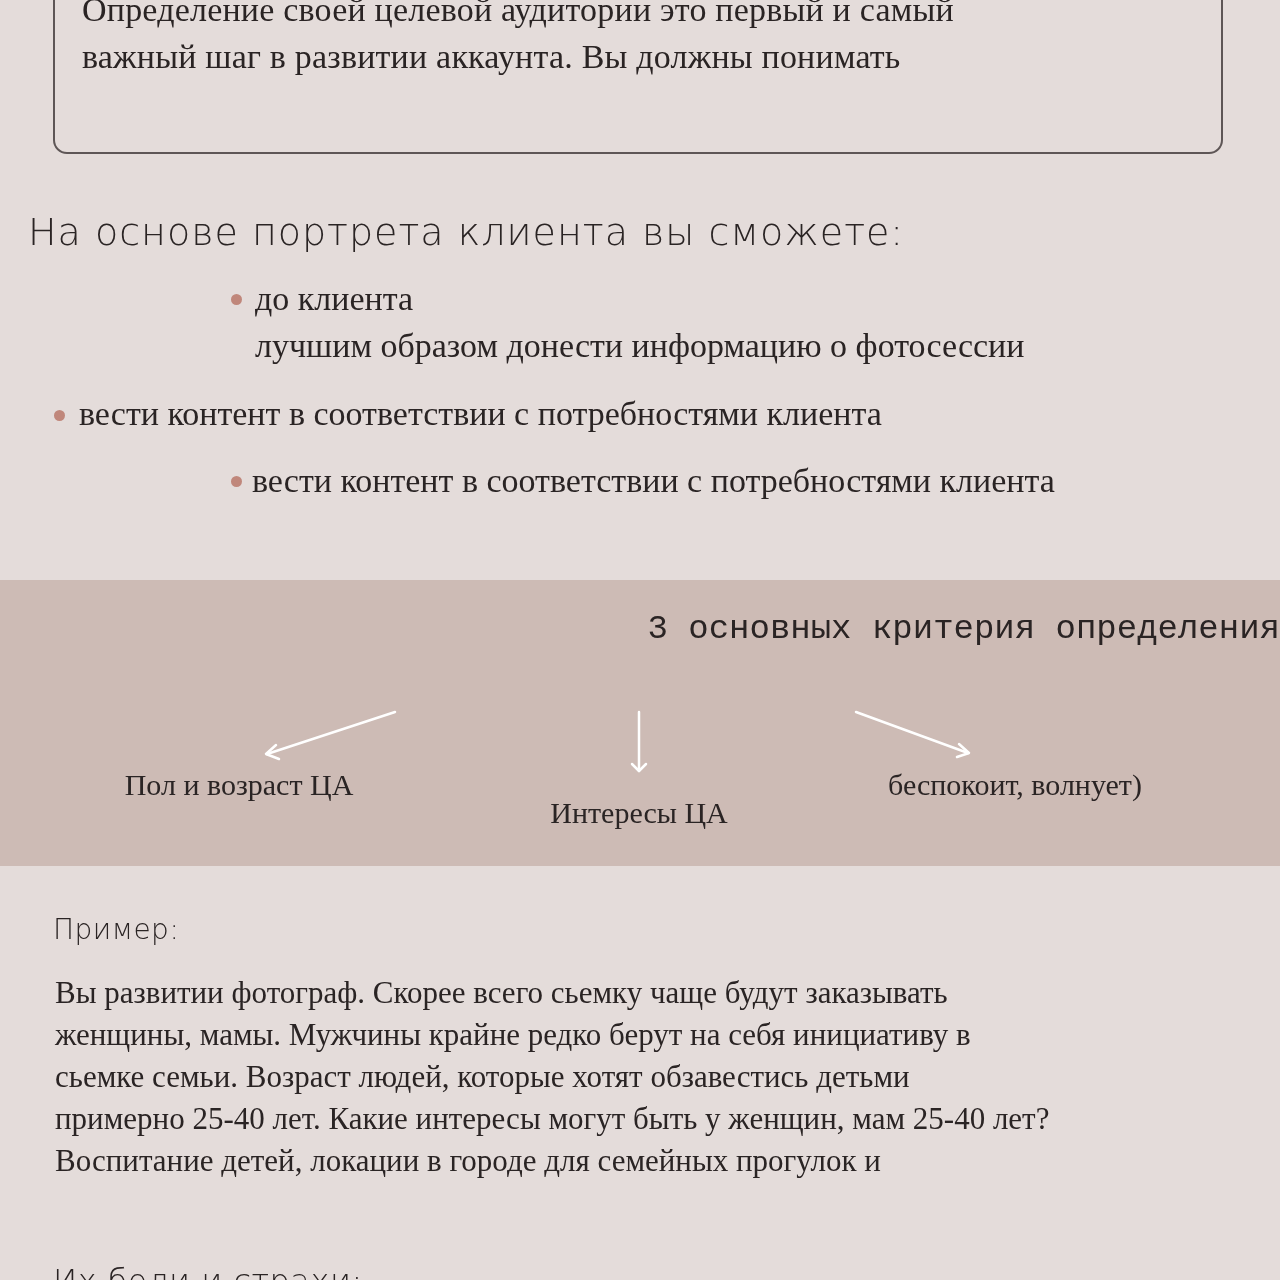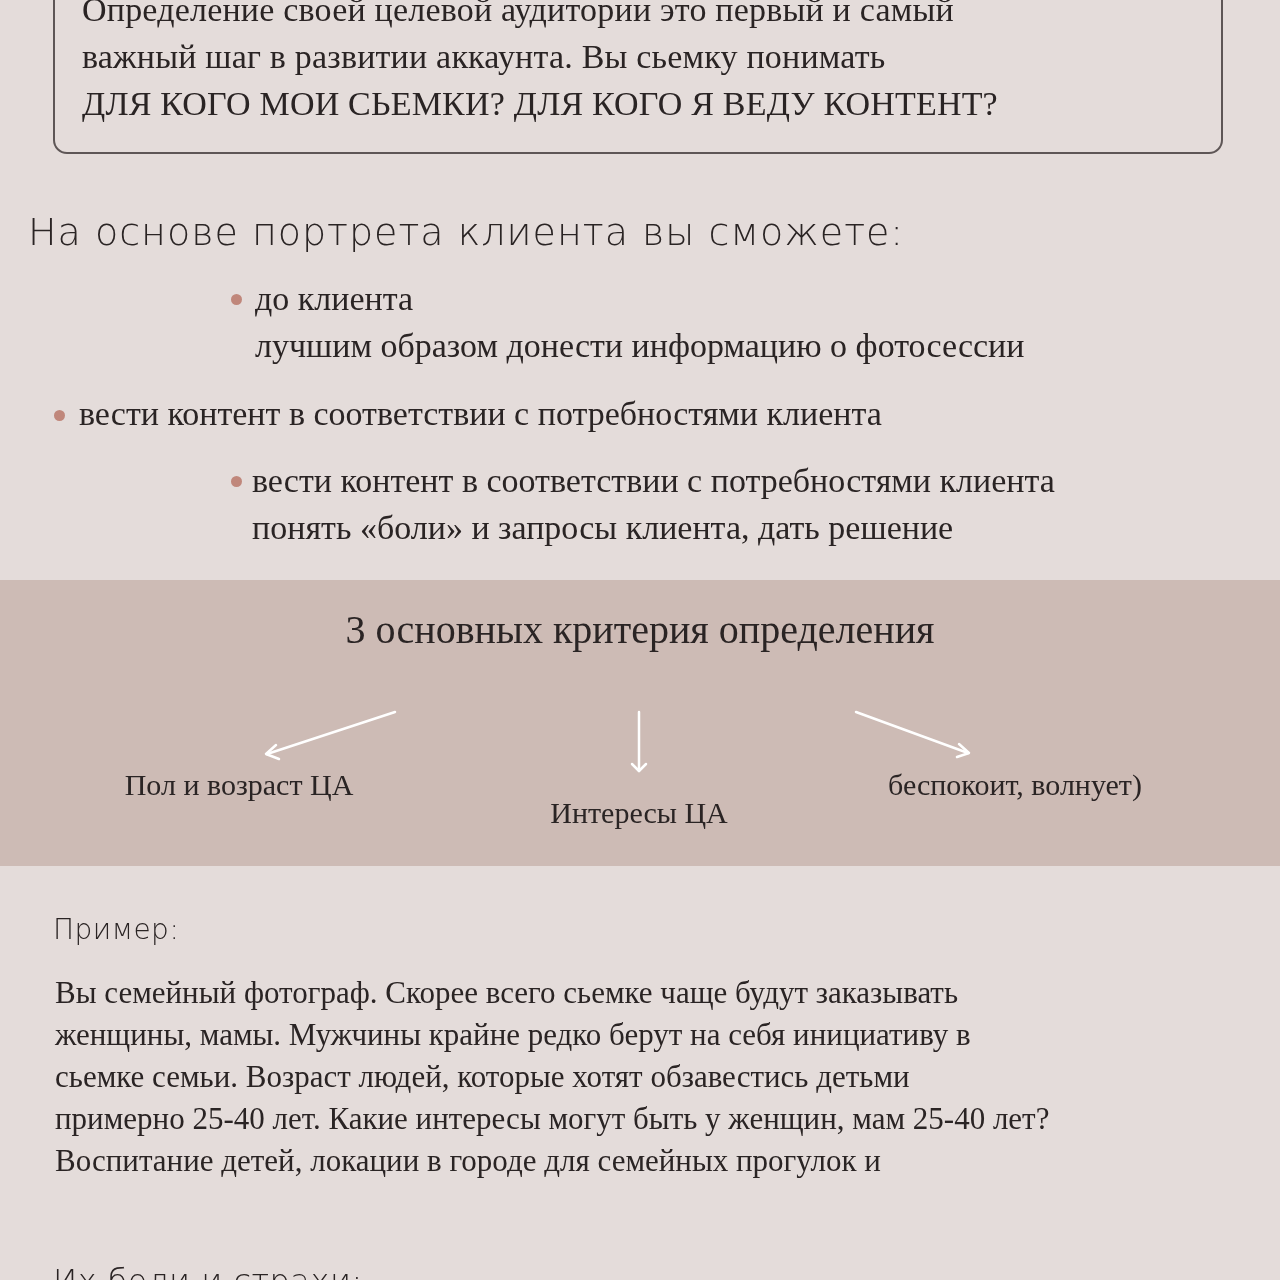--- a/index.html
+++ b/index.html
@@ -25,22 +25,22 @@
   .bullet-block { position: absolute; font-size: 34px; line-height: 47px; white-space: nowrap; }
   .bullet-dot {
     position: absolute; width: 11px; height: 11px; border-radius: 50%;
     background: #c0877b;
   }
   .band {
     position: absolute; left: 0; top: 580px; width: 1280px; height: 286px;
     background: #cdbbb5;
   }
   .band-title {
-    position: absolute; left: 0; top: 606px; width: 1280px; text-align: center;
-    font-size: 40px; line-height: 47px;
+    position: absolute; left: 0; top: 606px; width: 1280px; text-align: right;
+    font-size: 34px; line-height: 47px; font-family: Liberation Mono, monospace;
   }
   .band-title div { white-space: nowrap; }
   .arrows { position: absolute; left: 0; top: 0; width: 1280px; height: 1280px; pointer-events: none; }
   .crit { position: absolute; font-size: 30px; line-height: 40px; text-align: center; white-space: nowrap; }
   .example-heading {
     position: absolute; left: 53px; top: 913px;
     font-family: "DejaVu Sans", sans-serif; font-weight: 200;
     font-size: 28px; letter-spacing: 0.5px;
   }
   .example-body {
@@ -53,22 +53,21 @@
     font-family: "DejaVu Sans", sans-serif; font-weight: 200;
     font-size: 32px; letter-spacing: 0.5px; white-space: nowrap;
   }
 </style>
 </head>
 <body>
 
 <div class="intro-box"></div>
 <div class="intro-text">
   <div>Определение своей целевой аудитории это первый и самый</div>
-  <div>важный шаг в развитии аккаунта. Вы сьемку понимать</div>
-  <div>ДЛЯ КОГО МОИ СЬЕМКИ? ДЛЯ КОГО Я ВЕДУ КОНТЕНТ?</div>
+  <div>важный шаг в развитии аккаунта. Вы должны понимать</div>
 </div>
 
 <div class="section-heading">На основе портрета клиента вы сможете:</div>
 
 <div>
   <span class="bullet-dot" style="left:231px; top:294px;"></span>
   <div class="bullet-block" style="left:255px; top:275px;">
     <div>до клиента</div>
     <div>лучшим образом донести информацию о фотосессии</div>
   </div>
@@ -78,21 +77,20 @@
   <span class="bullet-dot" style="left:54px; top:410px;"></span>
   <div class="bullet-block" style="left:79px; top:390px;">
     <div>вести контент в соответствии с потребностями клиента</div>
   </div>
 </div>
 
 <div>
   <span class="bullet-dot" style="left:231px; top:476px;"></span>
   <div class="bullet-block" style="left:252px; top:457px;">
     <div>вести контент в соответствии с потребностями клиента</div>
-    <div>понять «боли» и запросы клиента, дать решение</div>
   </div>
 </div>
 
 <div class="band"></div>
 <div class="band-title">
   <div>3 основных критерия определения</div>
 </div>
 
 <svg class="arrows" viewBox="0 0 1280 1280">
   <g stroke="#ffffff" stroke-width="2.5" fill="none" stroke-linecap="round" stroke-linejoin="round">
@@ -116,20 +114,20 @@
 </div>
 <div class="crit" style="left:520px; top:793px; width:238px;">
   <div>Интересы ЦА</div>
 </div>
 <div class="crit" style="left:850px; top:765px; width:330px;">
   <div>беспокоит, волнует)</div>
 </div>
 
 <div class="example-heading">Пример:</div>
 <div class="example-body">
-  <div>Вы семейный фотограф. Скорее всего сьемке чаще будут заказывать</div>
+  <div>Вы развитии фотограф. Скорее всего сьемку чаще будут заказывать</div>
   <div>женщины, мамы. Мужчины крайне редко берут на себя инициативу в</div>
   <div>сьемке семьи. Возраст людей, которые хотят обзавестись детьми</div>
   <div>примерно 25-40 лет. Какие интересы могут быть у женщин, мам 25-40 лет?</div>
   <div>Воспитание детей, локации в городе для семейных прогулок и</div>
 </div>
 
 <div class="next-heading">Их боли и страхи:</div>
 
 </body></html>

